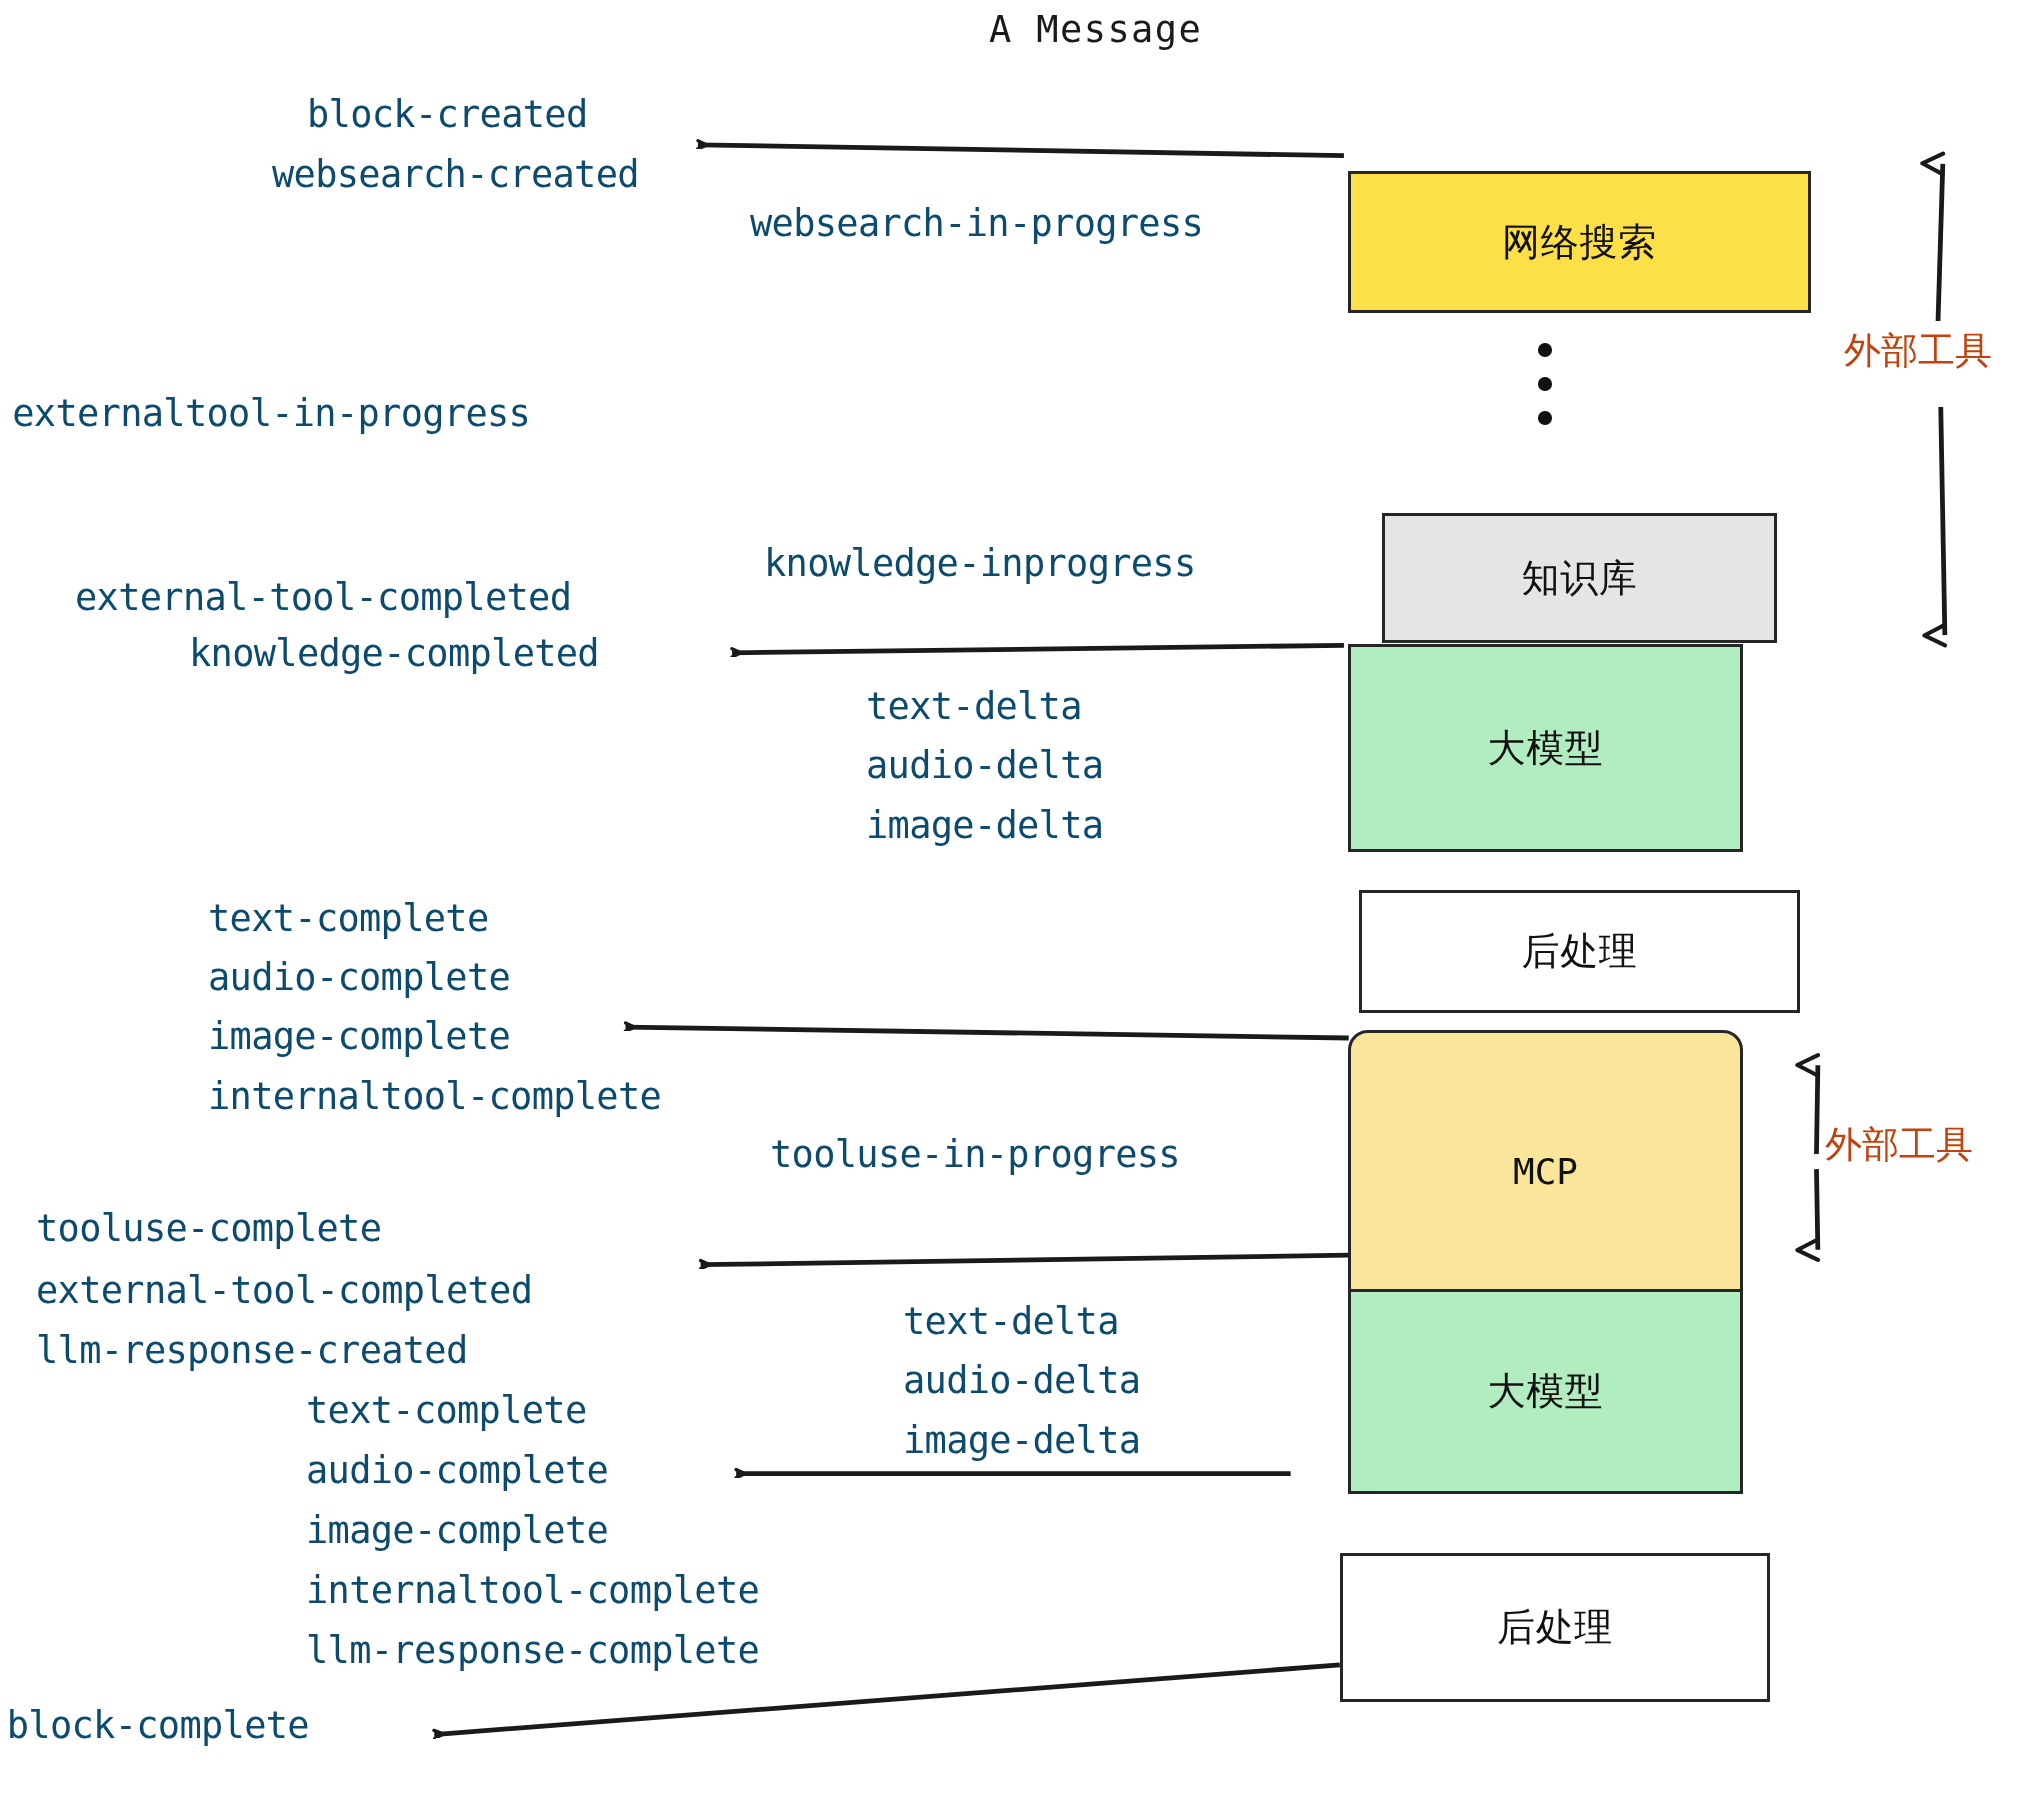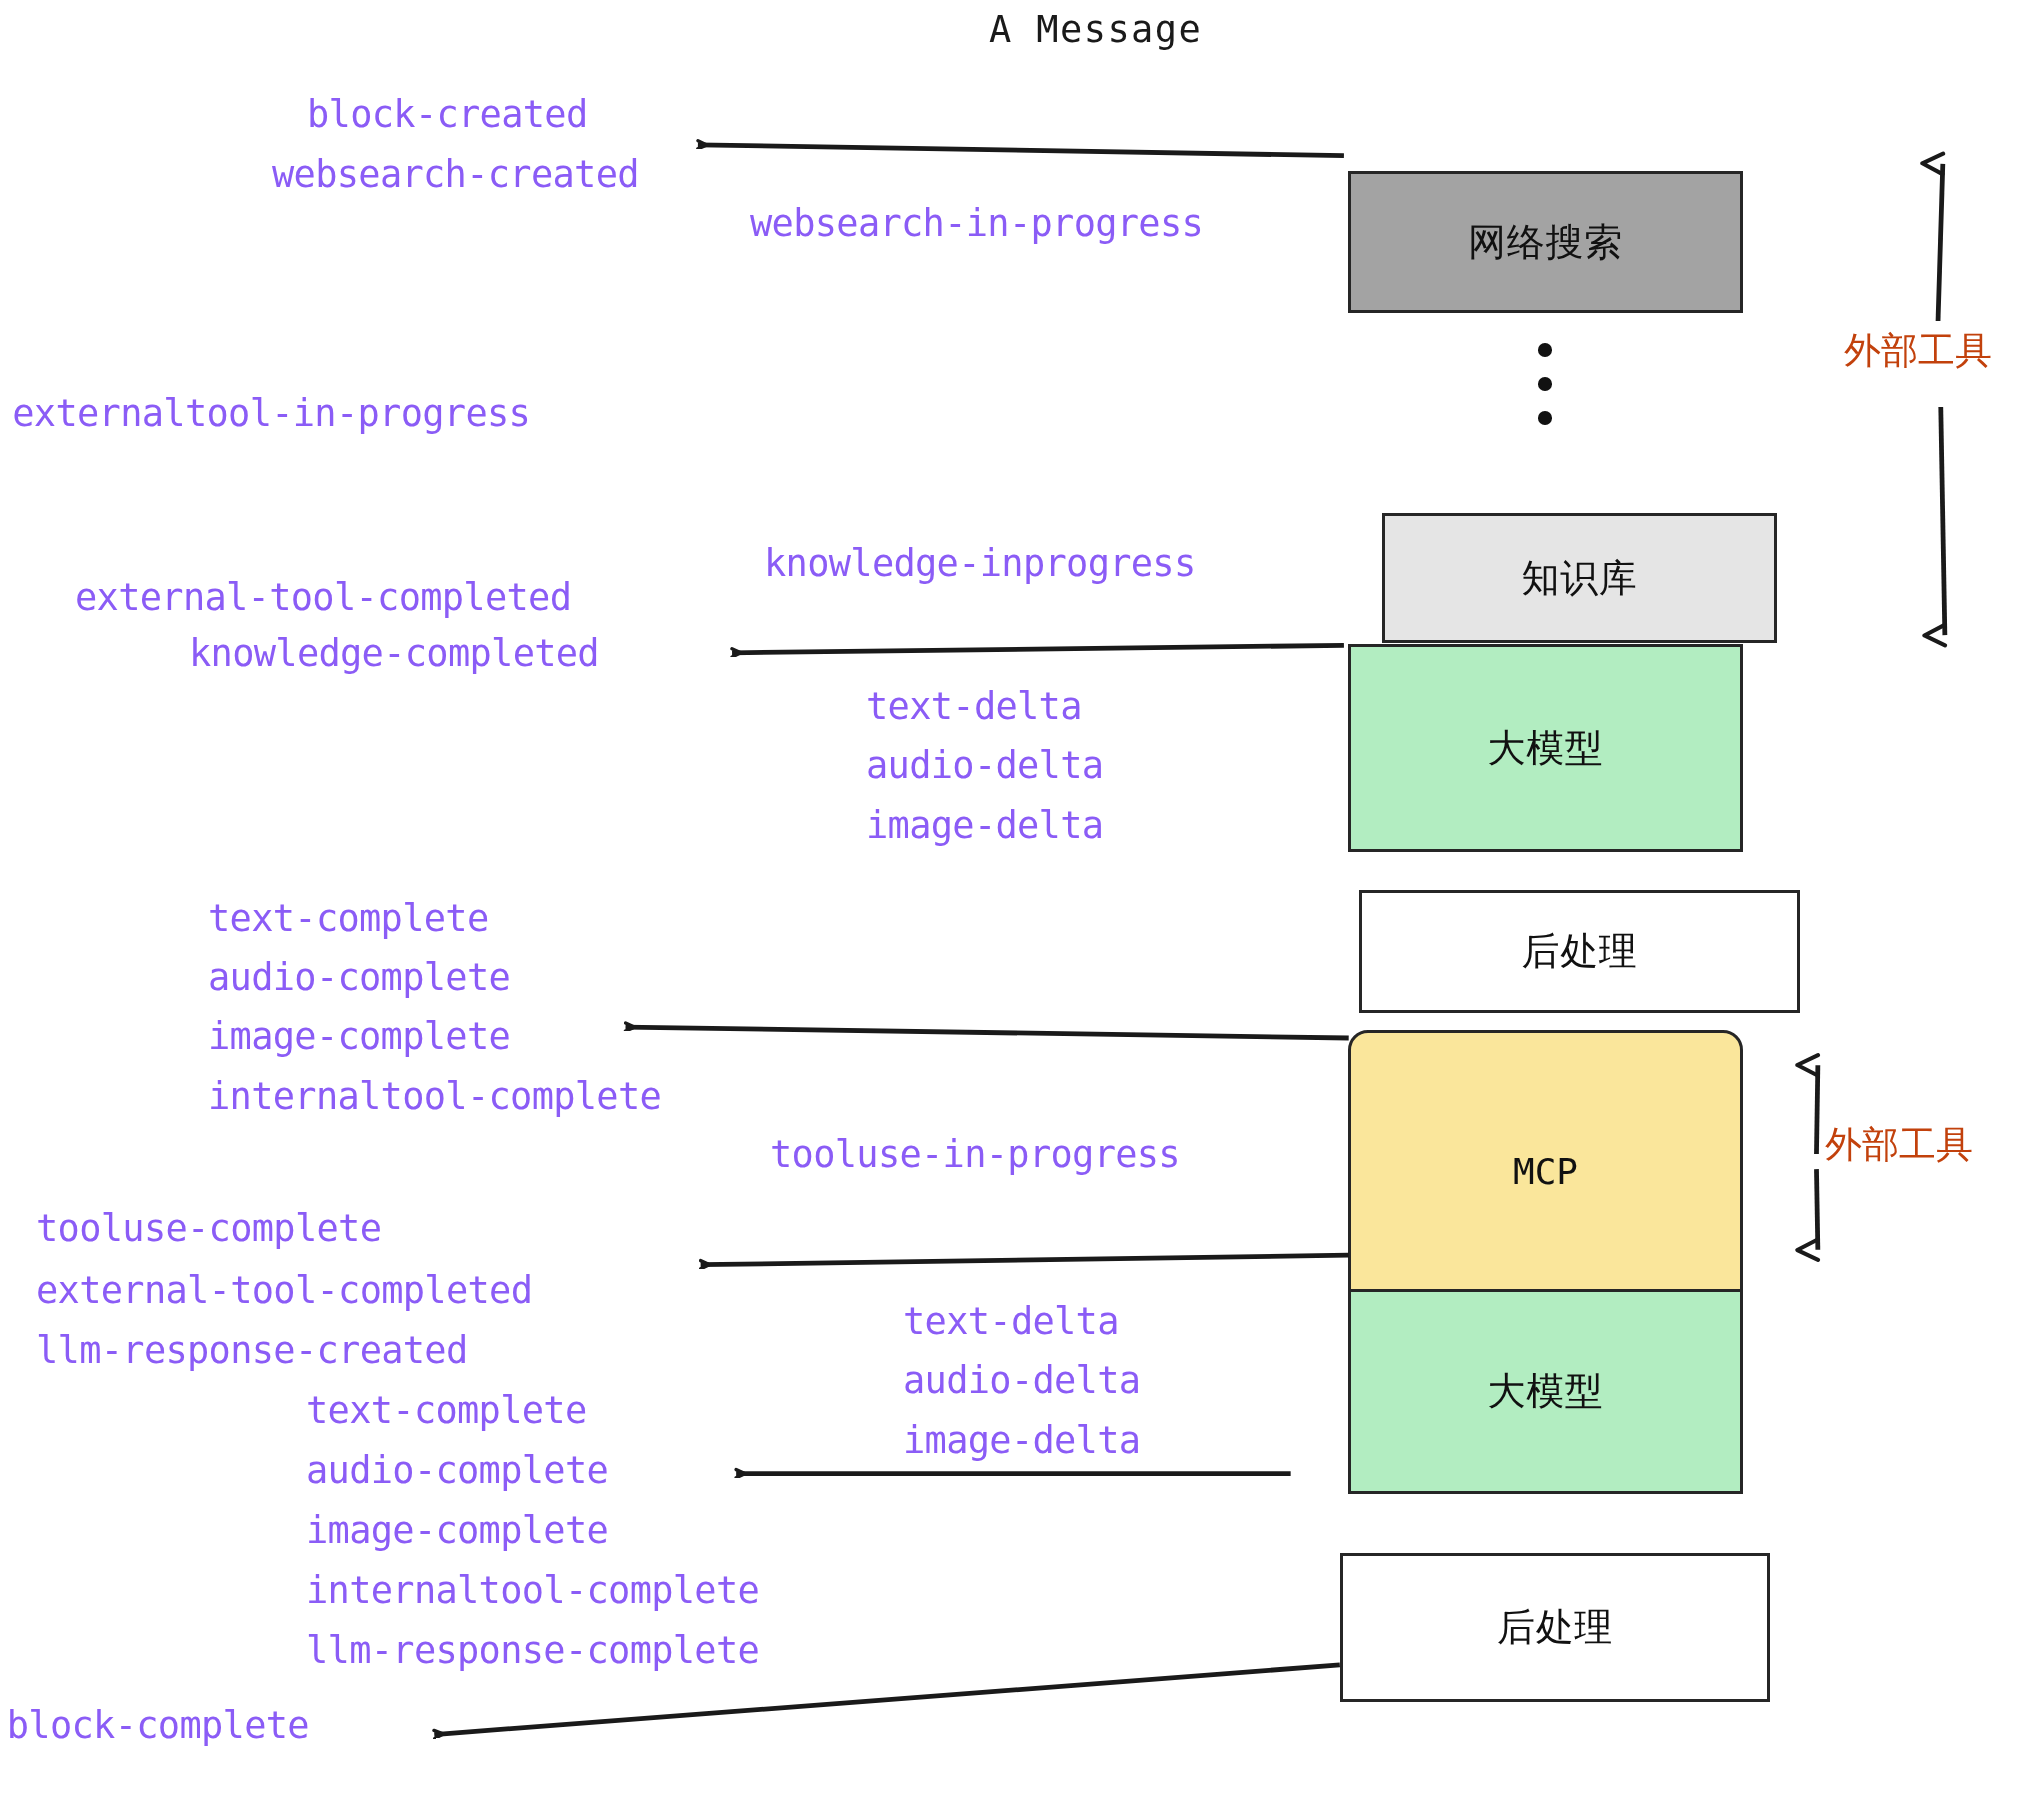--- a/index.html
+++ b/index.html
@@ -8,21 +8,21 @@
     width:2035px;
     height:1796px;
     background:#ffffff;
     font-family:"DejaVu Sans Mono", monospace;
     overflow:hidden;
   }
   .mono{
     position:absolute;
     font-family:"DejaVu Sans Mono","Liberation Mono",monospace;
     font-size:37px;
-    color:#8b5cf6;
+    color:#0c4a6e;
     white-space:pre;
     letter-spacing:-0.7px;
     line-height:1;
   }
   .title{
     position:absolute;
     font-family:"DejaVu Sans Mono","Liberation Mono",monospace;
     font-size:37px;
     color:#1a1a1a;
     white-space:pre;
@@ -97,21 +97,21 @@
   <div class="mono" style="left:903px; top:1303px;">text-delta</div>
   <div class="mono" style="left:903px; top:1362px;">audio-delta</div>
   <div class="mono" style="left:903px; top:1422px;">image-delta</div>
   <div class="mono" style="left:306px; top:1392px;">text-complete</div>
   <div class="mono" style="left:306px; top:1452px;">audio-complete</div>
   <div class="mono" style="left:306px; top:1512px;">image-complete</div>
   <div class="mono" style="left:306px; top:1572px;">internaltool-complete</div>
   <div class="mono" style="left:306px; top:1632px;">llm-response-complete</div>
   <div class="mono" style="left:6.8px;  top:1707px;">block-complete</div>
 
-  <div class="box" style="left:1348px; top:171px;  width:395px; height:142px; background:#a3a3a3;">
+  <div class="box" style="left:1348px; top:171px;  width:463px; height:142px; background:#fde047;">
     <span>网络搜索</span>
   </div>
 
   <div class="dots" style="left:1538px; top:343px;">
     <span class="dot"></span>
     <span class="dot"></span>
     <span class="dot"></span>
   </div>
 
   <div class="box" style="left:1348px; top:513px;  width:395px; height:130px; background:#e5e5e5;margin-left:34px;">

